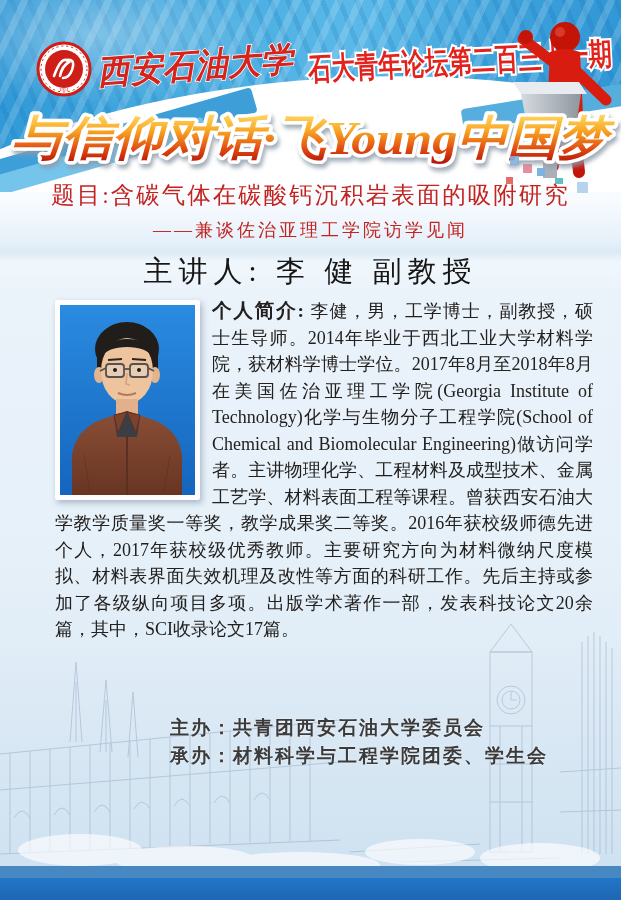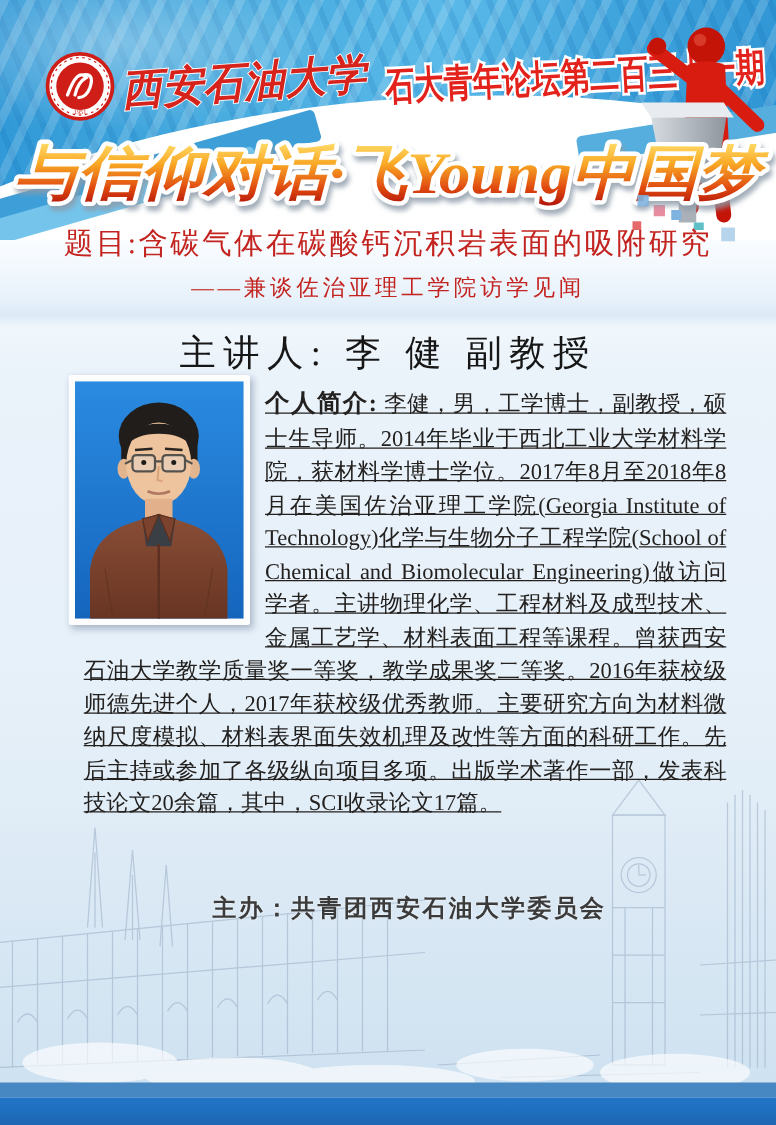--- a/index.html
+++ b/index.html
@@ -27,28 +27,28 @@
   .logo-seal{position:absolute;left:36px;top:40px;}
   .uniname{position:absolute;left:92px;top:40px;}
   .forum-banner{position:absolute;left:300px;top:28px;}
   .figure{position:absolute;right:-4px;top:14px;}
   .main-title{position:absolute;left:0;top:96px;z-index:6;}
   
   .topic{position:absolute;top:178px;left:0;width:621px;text-align:center;z-index:5;
     font-family:"Liberation Serif",serif;}
   .topic .t1{font-size:23.5px;letter-spacing:2px;color:#c32420;line-height:34px;}
   .topic .t2{font-size:18px;letter-spacing:3px;color:#c32420;line-height:36px;}
-  .topic .speaker{font-size:29px;letter-spacing:6px;color:#161616;line-height:46px;margin-top:12px;}
+  .topic .speaker{font-size:29px;letter-spacing:6px;color:#161616;line-height:46px;margin-top:0;}
   
   .bio{position:absolute;top:298px;left:55px;width:538px;z-index:4;}
   .photo-frame{float:left;width:135px;height:190px;background:#fff;border:5px solid #fdfdfd;
     box-shadow:2px 3px 6px rgba(90,110,140,.45);border-radius:2px;margin:2px 12px 4px 0;}
   .photo-frame svg{display:block;}
-  .bio p{margin:12px;font-family:"Liberation Serif",serif;font-size:18px;line-height:26.5px;
-    color:#23211f;text-align:justify;text-decoration:underline;}
+  .bio p{margin:0;font-family:"Liberation Serif",serif;font-size:18px;line-height:26.5px;
+    color:#23211f;text-align:justify;}
   .bio .bio-label{font-size:19.5px;letter-spacing:1px;}
   
   .footer{position:absolute;top:714px;left:170px;z-index:5;}
   .footer .row{font-size:19px;font-weight:bold;color:#3b3b3b;line-height:28px;letter-spacing:2px;
     text-shadow:0 0 2px rgba(255,255,255,.9);}
   
   .buildings{position:absolute;left:0;bottom:28px;z-index:1;}
   .band{position:absolute;left:0;width:621px;z-index:3;}
   .band.light{bottom:22px;height:12px;background:#4787c2;}
   .band.dark{bottom:0;height:22px;background:linear-gradient(180deg,#2276c8,#1d66b4);}
@@ -231,18 +231,19 @@
       <ellipse cx="80" cy="228" rx="62" ry="16"></ellipse>
       <ellipse cx="185" cy="238" rx="70" ry="14"></ellipse>
       <ellipse cx="420" cy="230" rx="55" ry="13"></ellipse>
       <ellipse cx="540" cy="236" rx="60" ry="15"></ellipse>
       <ellipse cx="300" cy="243" rx="80" ry="13"></ellipse>
     </g>
   </svg>
 
   <div class="footer">
     <div class="row"><span>主办：</span><span>共青团西安石油大学委员会</span></div>
+    <div class="row"><span>承办：</span><span>材料科学与工程学院团委、学生会</span></div>
   </div>
 
   <div class="band light"></div>
   <div class="band dark"></div>
 
 </div>
 
 </body></html>

